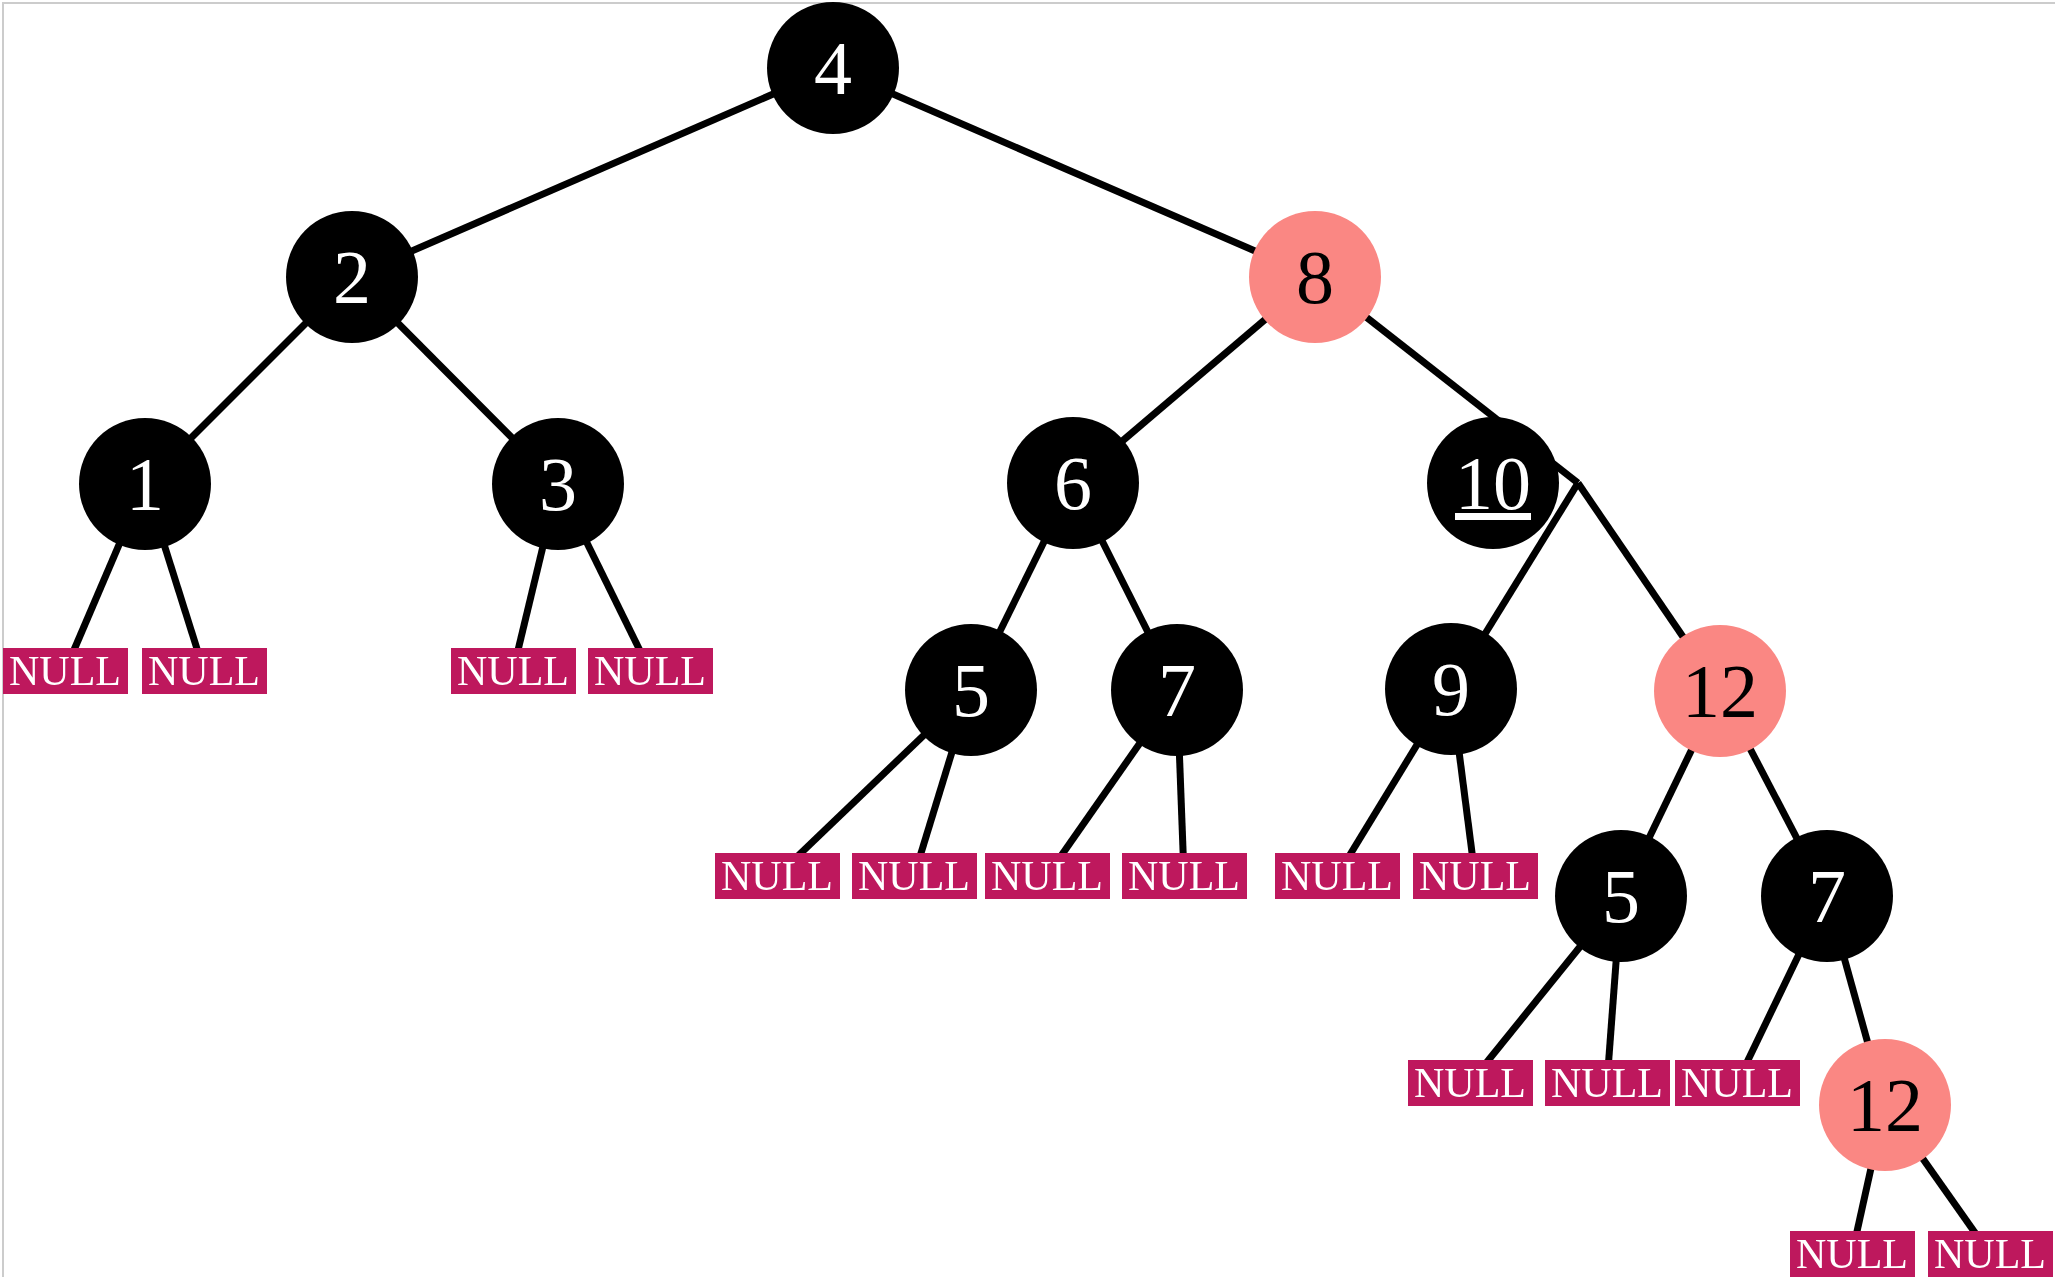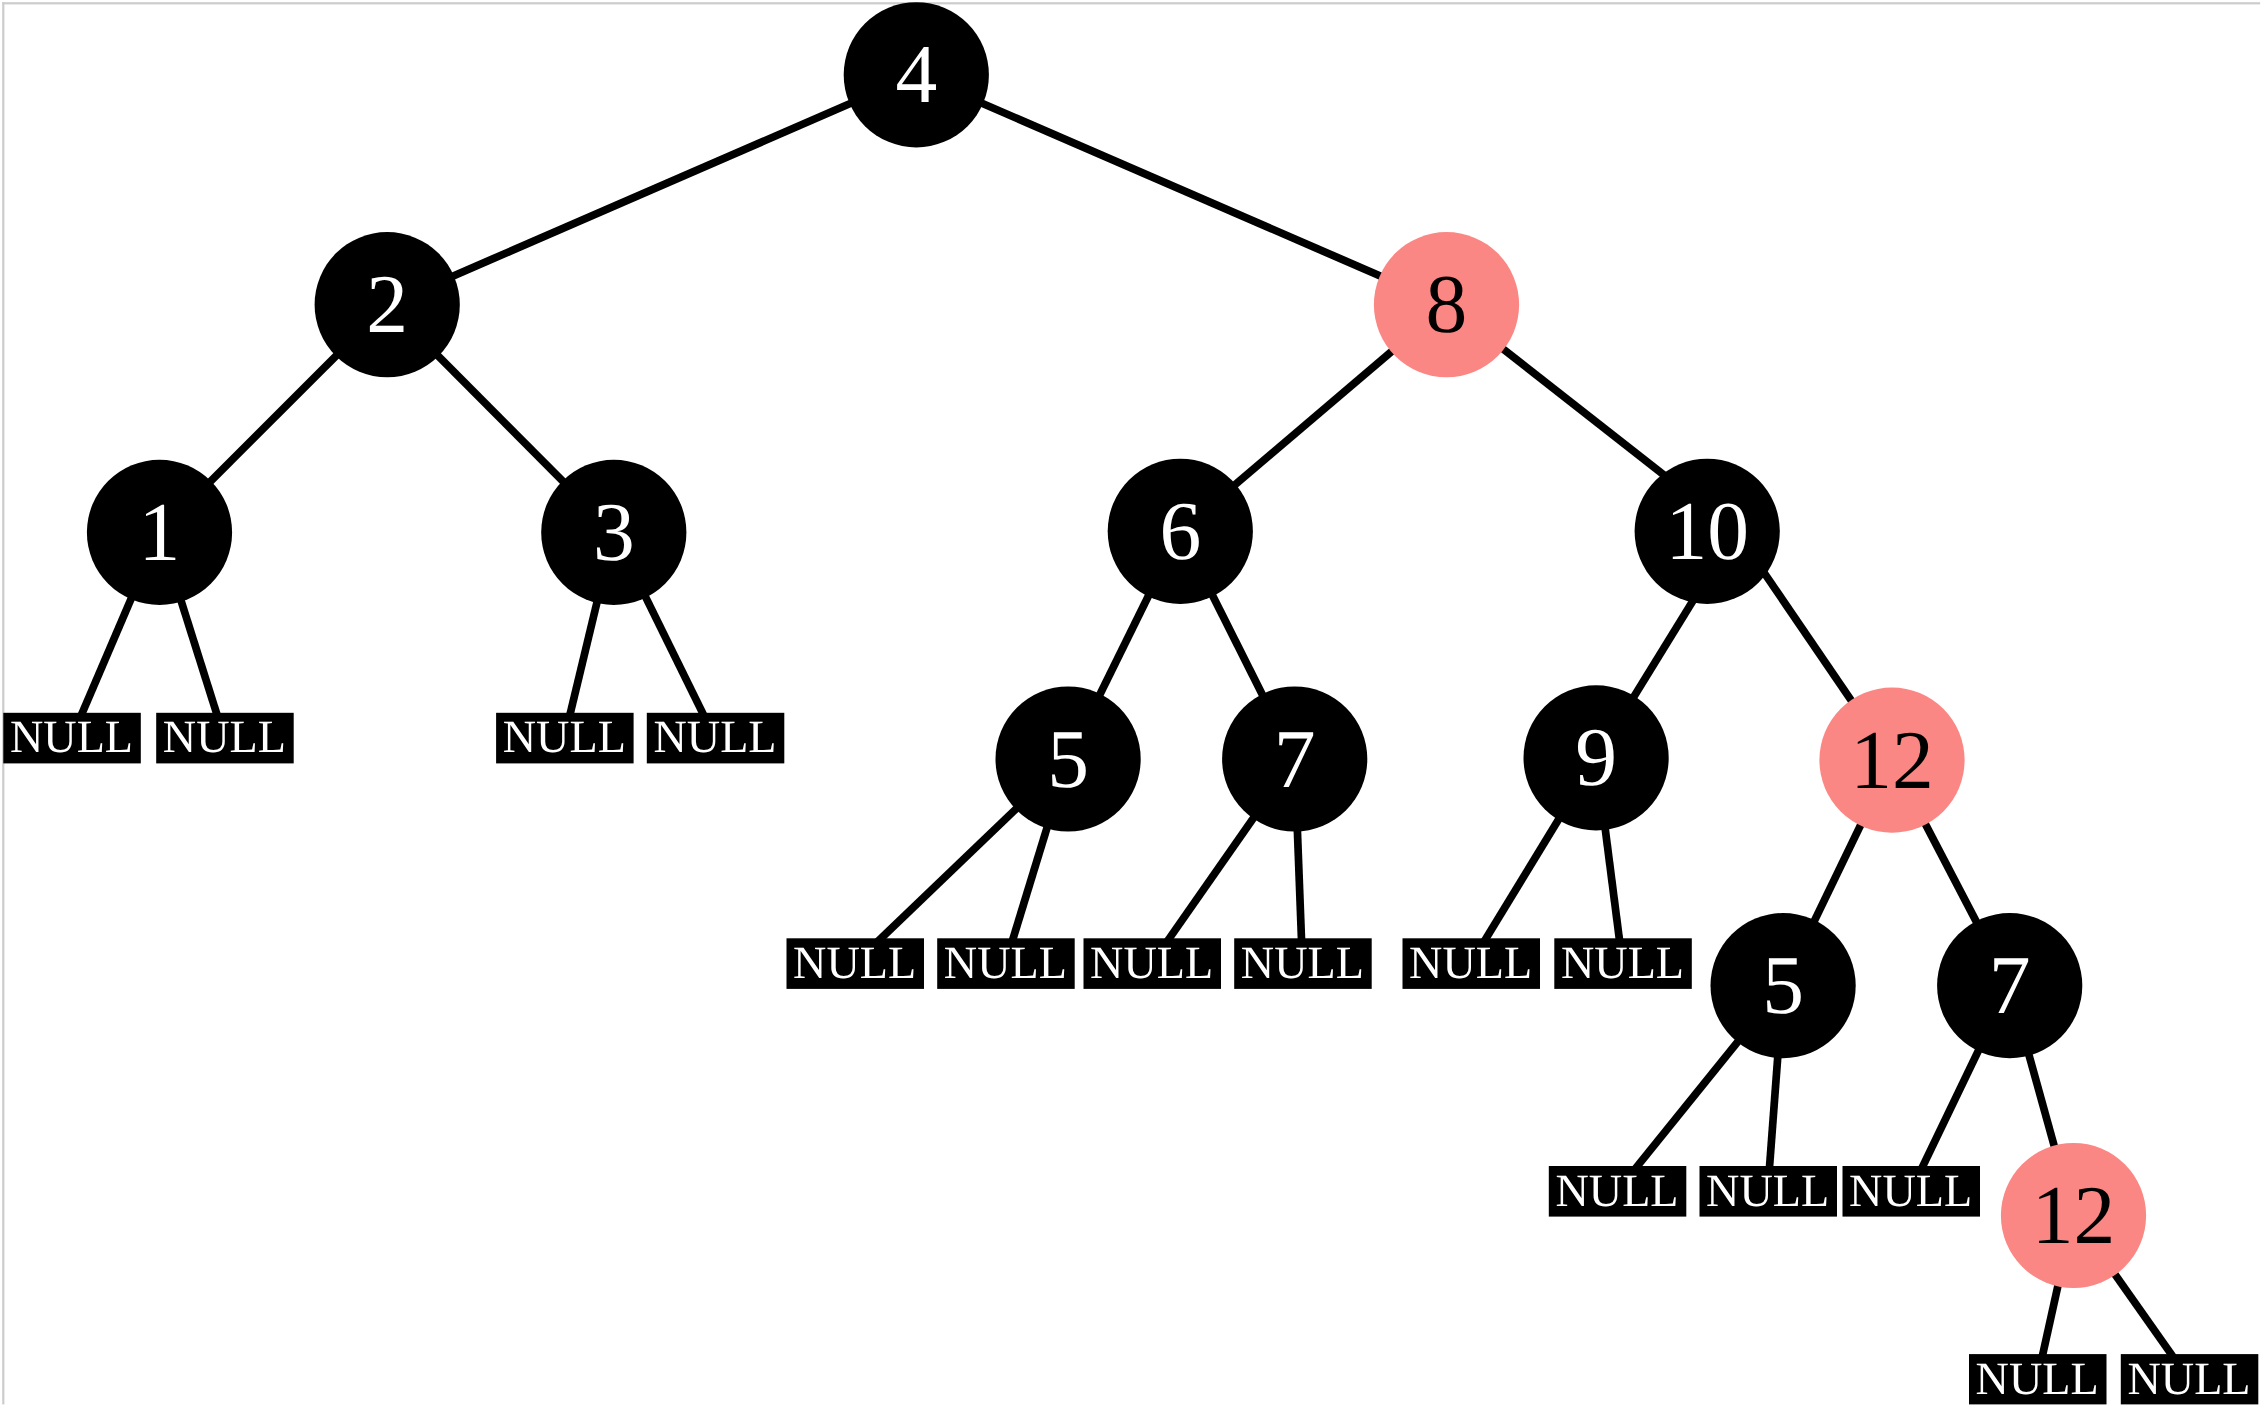--- a/index.html
+++ b/index.html
@@ -39,21 +39,21 @@
     align-items: center;
     justify-content: center;
     font-size: 76px;
     line-height: 1;
     z-index: 2;
   }
   .tree-node.black { background: #000000; color: #ffffff; }
   .tree-node.red   { background: #FA8783; color: #000000; }
   .null-leaf {
     position: absolute;
-    background: #000000;
+    background: #be185d;
     color: #ffffff;
     display: flex;
     align-items: center;
     justify-content: center;
     font-size: 42px;
     line-height: 1;
     z-index: 2;
   }
 </style>
 </head>
@@ -104,21 +104,21 @@
       </div>
       <div class="tree-node black" style="left: 79px; top: 418px; width: 132px; height: 132px;">
         <span>1</span>
       </div>
       <div class="tree-node black" style="left: 492px; top: 418px; width: 132px; height: 132px;">
         <span>3</span>
       </div>
       <div class="tree-node black" style="left: 1007px; top: 417px; width: 132px; height: 132px;">
         <span>6</span>
       </div>
-      <div class="tree-node black" style="left: 1486px; top: 417px; width: 132px; height: 132px;">
+      <div class="tree-node black" style="left: 1427px; top: 417px; width: 132px; height: 132px; text-decoration: underline;">
         <span>10</span>
       </div>
       <div class="tree-node black" style="left: 905px; top: 624px; width: 132px; height: 132px;">
         <span>5</span>
       </div>
       <div class="tree-node black" style="left: 1111px; top: 624px; width: 132px; height: 132px;">
         <span>7</span>
       </div>
       <div class="tree-node black" style="left: 1385px; top: 623px; width: 132px; height: 132px;">
         <span>9</span>

